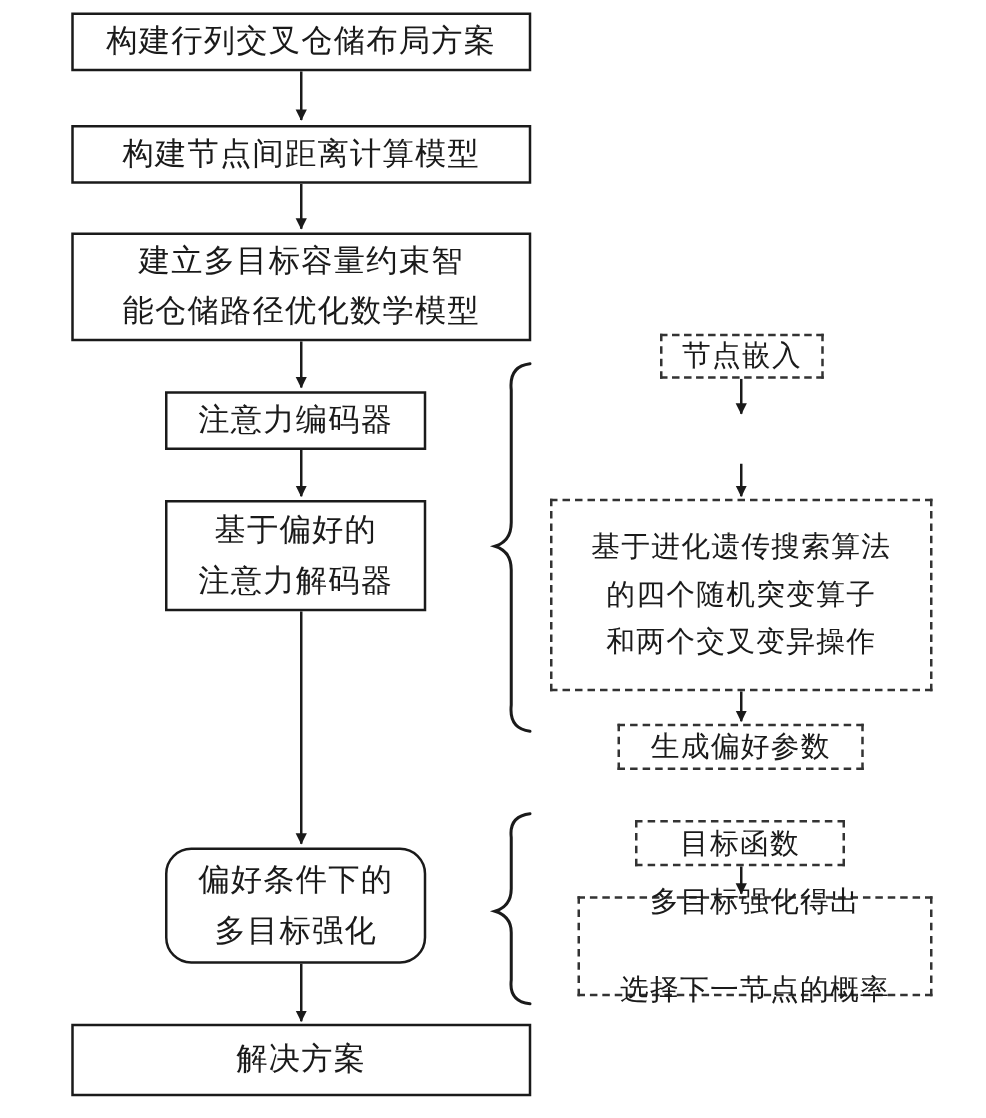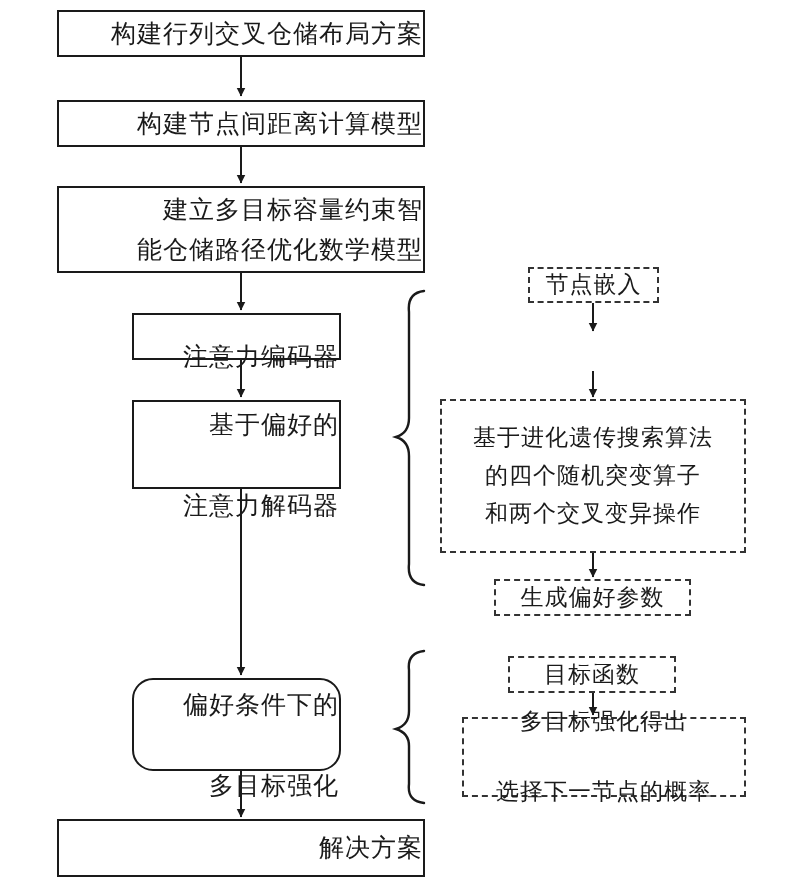--- a/index.html
+++ b/index.html
@@ -27,29 +27,29 @@
   .box {
     position: absolute;
     box-sizing: border-box;
     background: #ffffff;
     display: flex;
     flex-direction: column;
     align-items: center;
     justify-content: center;
     text-align: center;
   }
-  .solid { border: 2px solid #1a1a1a; align-items: flex-end; }
+  .solid { border: 2px solid #1a1a1a; }
   .dashed { border: 2px dashed #333333; }
   .box .line {
     display: block;
     white-space: nowrap;
     letter-spacing: 1px;
   }
   .big .line  { font-size: 25px; line-height: 40px; }
-  .mid .line  { font-size: 25px; line-height: 41px; margin-top: 40px; }
+  .mid .line  { font-size: 25px; line-height: 41px; }
   .rt .line   { font-size: 23px; line-height: 38px; }
 </style>
 </head>
 <body>
 
 <div class="canvas">
 
   <svg class="connectors" viewBox="0 0 789 894" xmlns="http://www.w3.org/2000/svg">
     <defs>
       <marker id="arrow" markerWidth="12" markerHeight="12" refX="8.5" refY="4.5" orient="auto" markerUnits="userSpaceOnUse">

